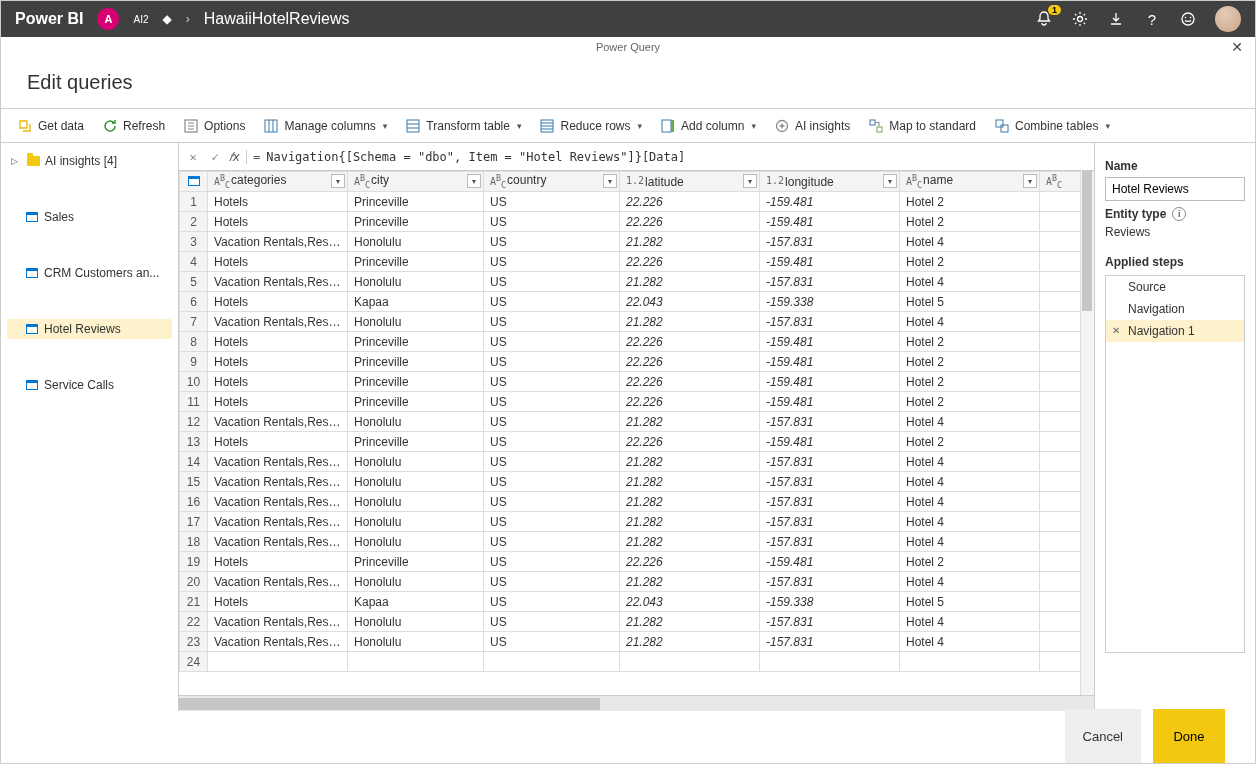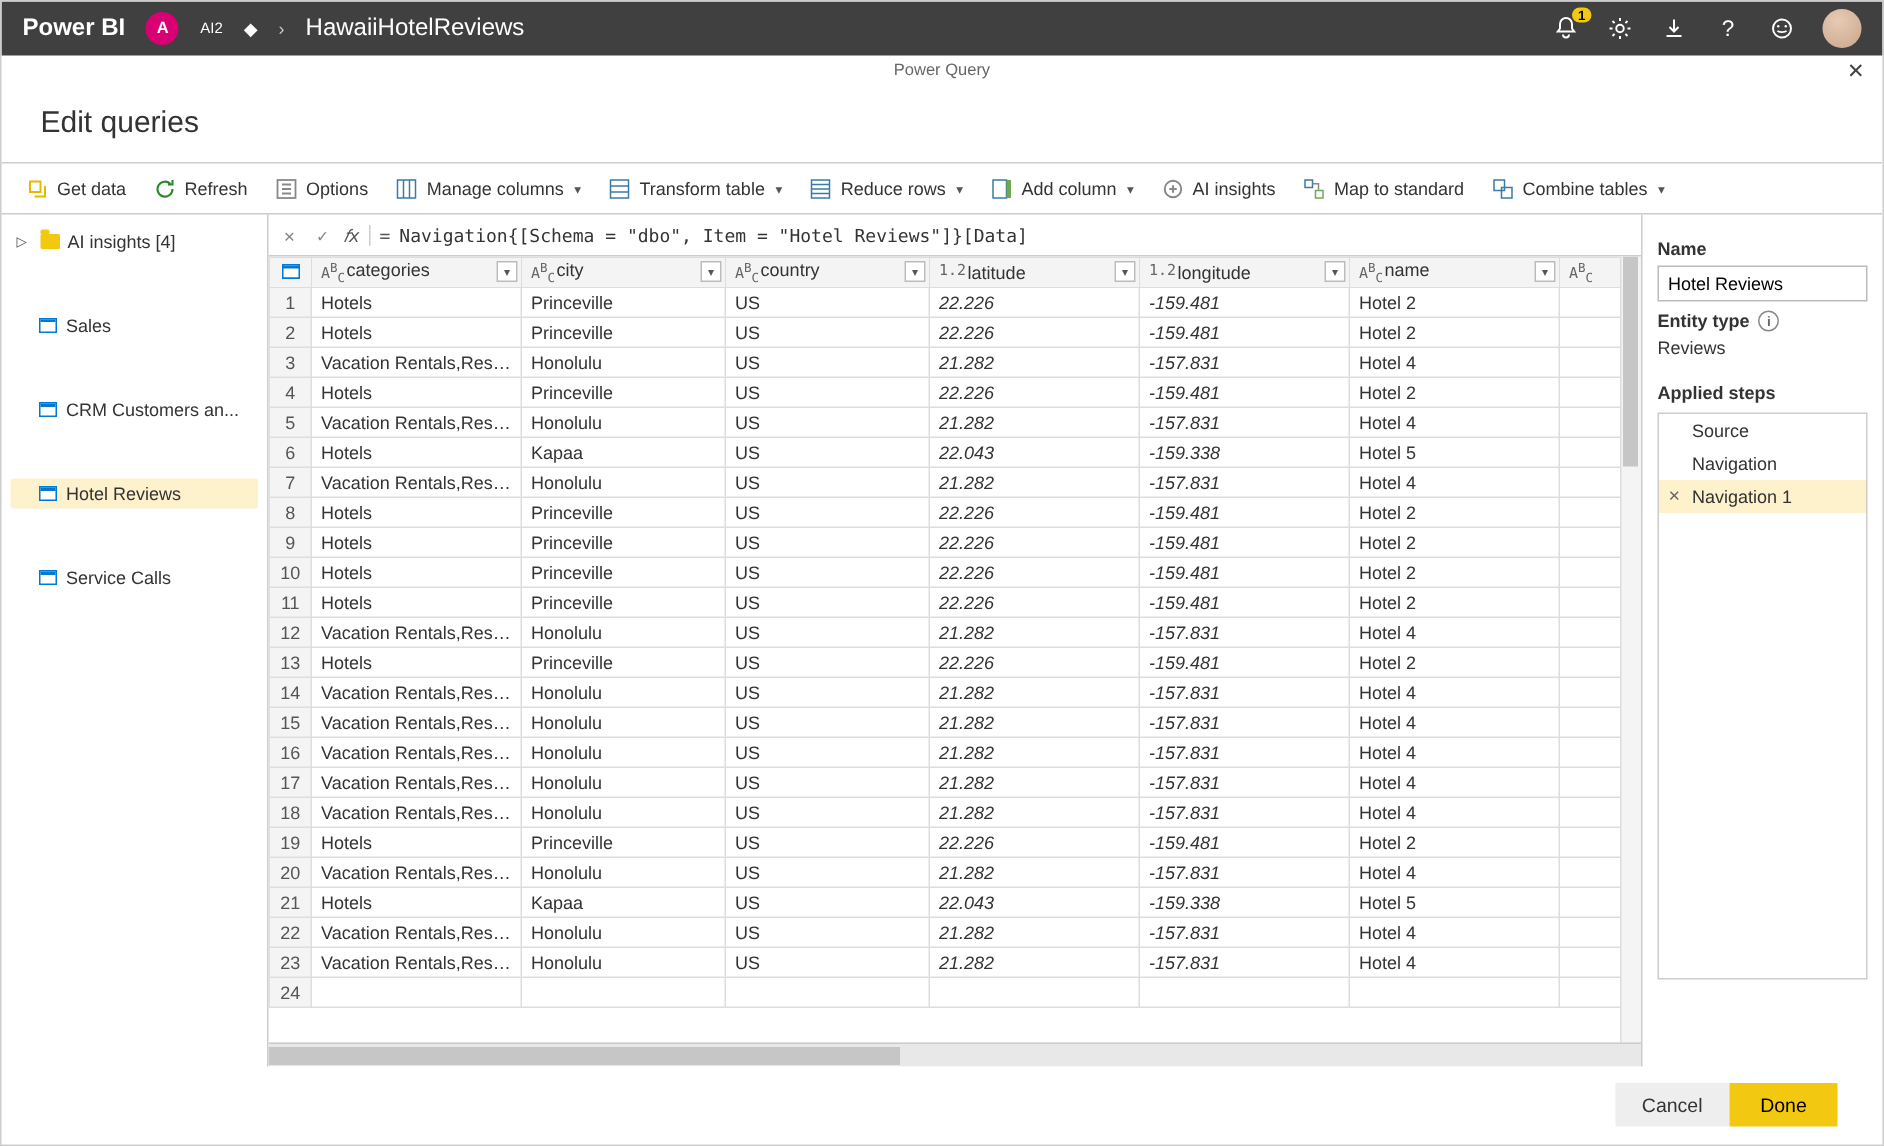--- a/index.html
+++ b/index.html
@@ -79,21 +79,21 @@
   .sp-label { font-size: 12px; font-weight: 600; margin-bottom: 4px; margin-top: 6px; }
   .sp-input { width: 100%; border: 1px solid #bbb; padding: 4px 6px; font-size: 12px; }
   .sp-entity { display: flex; align-items: flex-end; gap: 6px; }
   .sp-info { width: 14px; height: 14px; border: 1px solid #888; border-radius: 50%; display: inline-flex; align-items: center; justify-content: center; font-size: 9px; color: #666; }
   .steps-box { border: 1px solid #ccc; margin-top: 6px; height: 378px; }
   .step-row { padding: 4px 8px 4px 22px; cursor: pointer; position: relative; }
   .step-row.selected { background: #fdf2cc; }
   .step-del { position: absolute; left: 6px; top: 5px; font-size: 10px; color: #666; }
   
   
-  .footer { position: absolute; bottom: 0; left: 0; right: 0; height: 54px; display: flex; align-items: center; justify-content: flex-end; padding: 0 30px; }
+  .footer { position: absolute; bottom: 0; left: 0; right: 0; height: 54px; display: flex; justify-content: flex-end; padding: 0 30px; gap: 12px; }
   .btn { min-width: 72px; padding: 7px 18px; border: none; cursor: pointer; font-size: 13px; }
   .btn-cancel { background: #eee; color: #333; }
   .btn-done { background: #f2c811; color: #000000; }
   
   svg { display: block; }
 </style>
 </head>
 <body>
 
 <div class="topbar">

